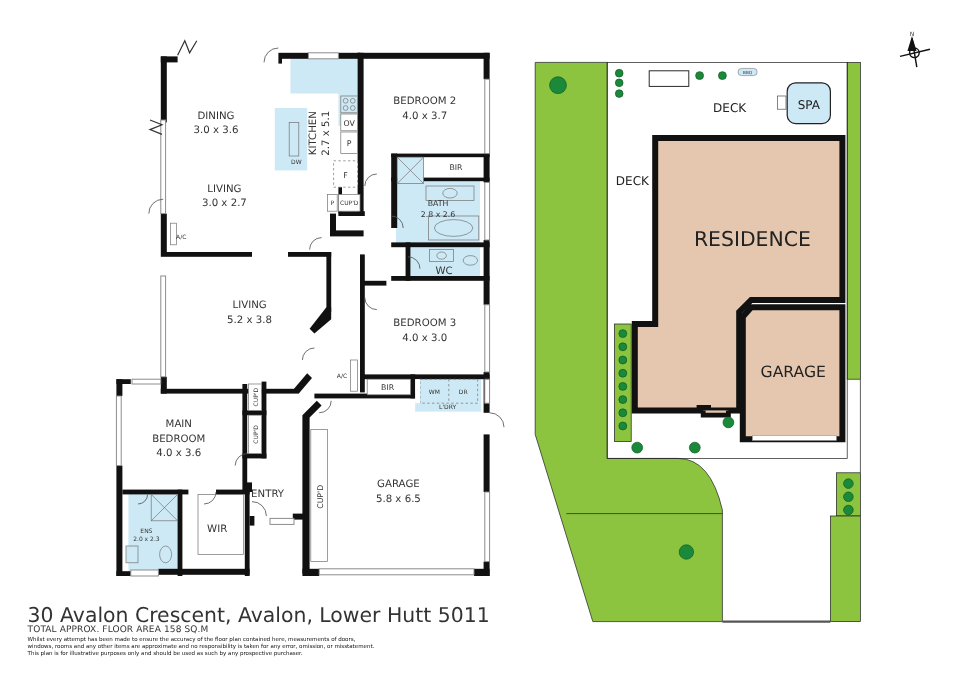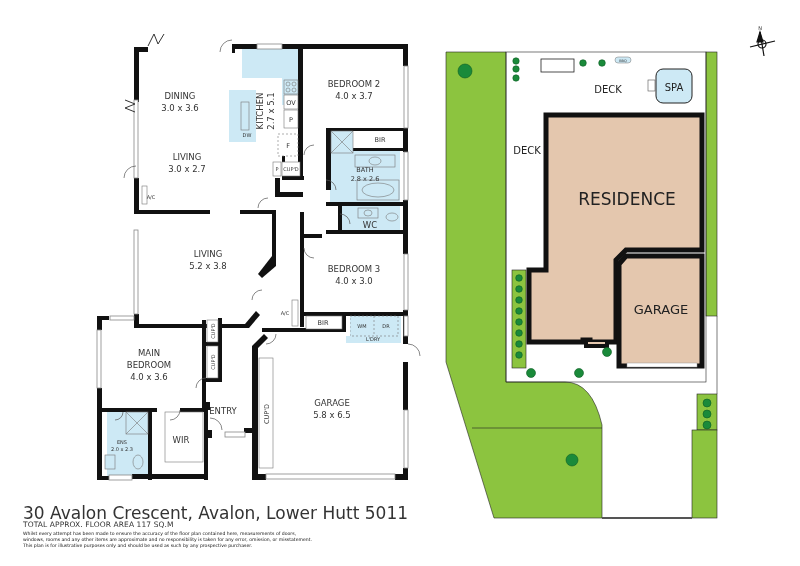--- a/index.html
+++ b/index.html
@@ -296,19 +296,19 @@
       <circle cx="762" cy="44" r="4"></circle>
       <line x1="750" y1="47" x2="775" y2="41"></line>
       <line x1="760" y1="32" x2="764" y2="56"></line>
       <path d="M760 32 L757 42 L763 42 Z" fill="#111"></path>
     </g>
   </g>
 </svg>
 
 <div class="footer">
   <div class="address">30 Avalon Crescent, Avalon, Lower Hutt 5011</div>
-  <div class="area">TOTAL APPROX. FLOOR AREA 117 SQ.M</div>
+  <div class="area">TOTAL APPROX. FLOOR AREA 158 SQ.M</div>
   <div class="disclaimer">
     <div>Whilst every attempt has been made to ensure the accuracy of the floor plan contained here, measurements of doors,</div>
     <div>windows, rooms and any other items are approximate and no responsibility is taken for any error, omission, or misstatement.</div>
     <div>This plan is for illustrative purposes only and should be used as such by any prospective purchaser.</div>
   </div>
 </div>
 
 </body></html>

